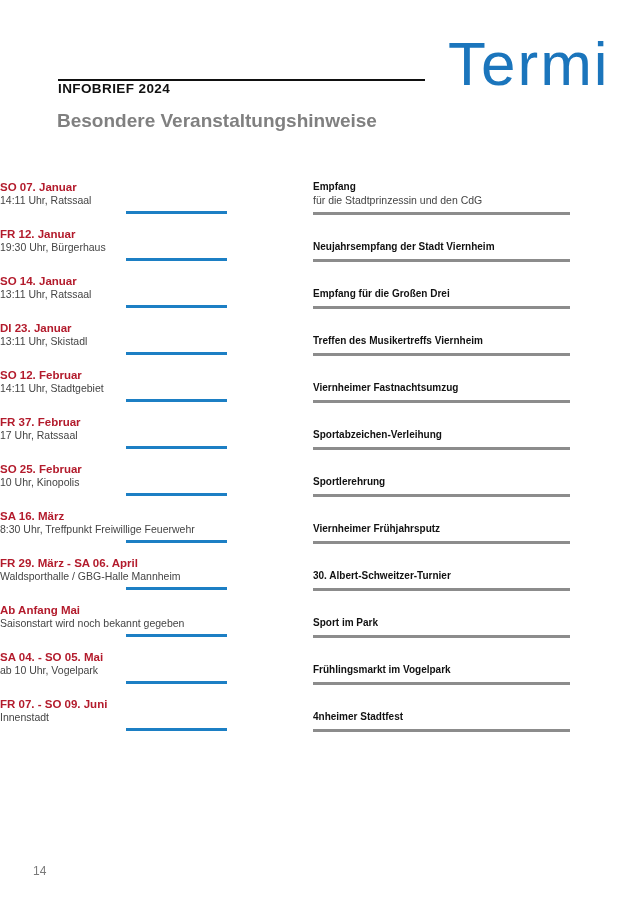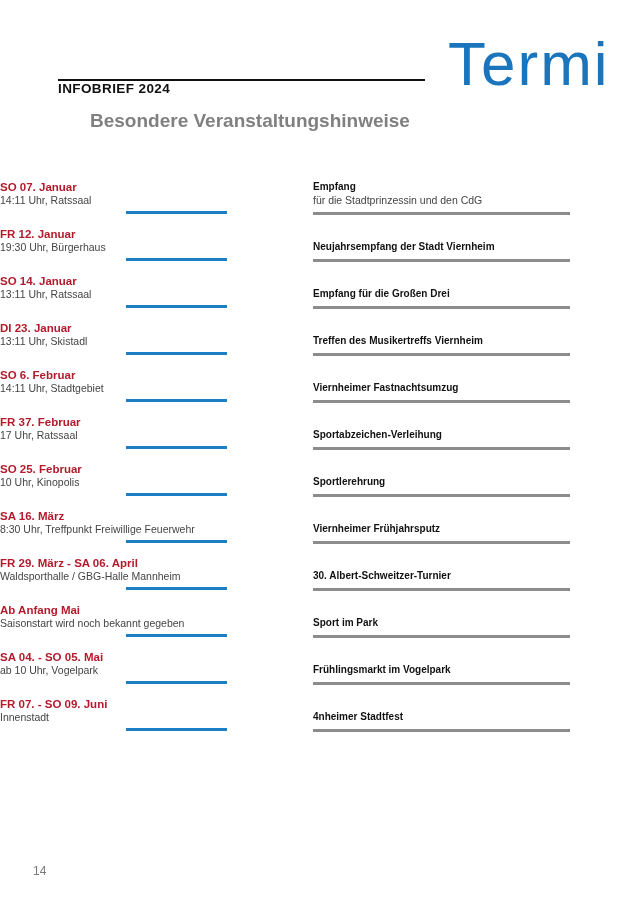--- a/index.html
+++ b/index.html
@@ -54,21 +54,20 @@
     white-space: nowrap;
   }
   #section-heading {
     position: absolute;
     left: 57px;
     top: 110px;
     font-size: 19px;
     font-weight: bold;
     color: #808080;
     white-space: nowrap;
-    margin-left: 33px;
   }
 
   
   #events {
     position: absolute;
     left: 0;
     top: 180px;
     width: 636px;
   }
   .event-row {
@@ -200,21 +199,21 @@
         <div class="date-sub">13:11 Uhr, Skistadl</div>
         <div class="date-underline"></div>
       </div>
       <div class="title-col">
         <div class="title-main">Treffen des Musikertreffs Viernheim</div>
         <div class="title-underline"></div>
       </div>
     </div>
     <div class="event-row single-line">
       <div class="date-col">
-        <div class="date-main">SO 6. Februar</div>
+        <div class="date-main">SO 12. Februar</div>
         <div class="date-sub">14:11 Uhr, Stadtgebiet</div>
         <div class="date-underline"></div>
       </div>
       <div class="title-col">
         <div class="title-main">Viernheimer Fastnachtsumzug</div>
         <div class="title-underline"></div>
       </div>
     </div>
     <div class="event-row single-line">
       <div class="date-col">

